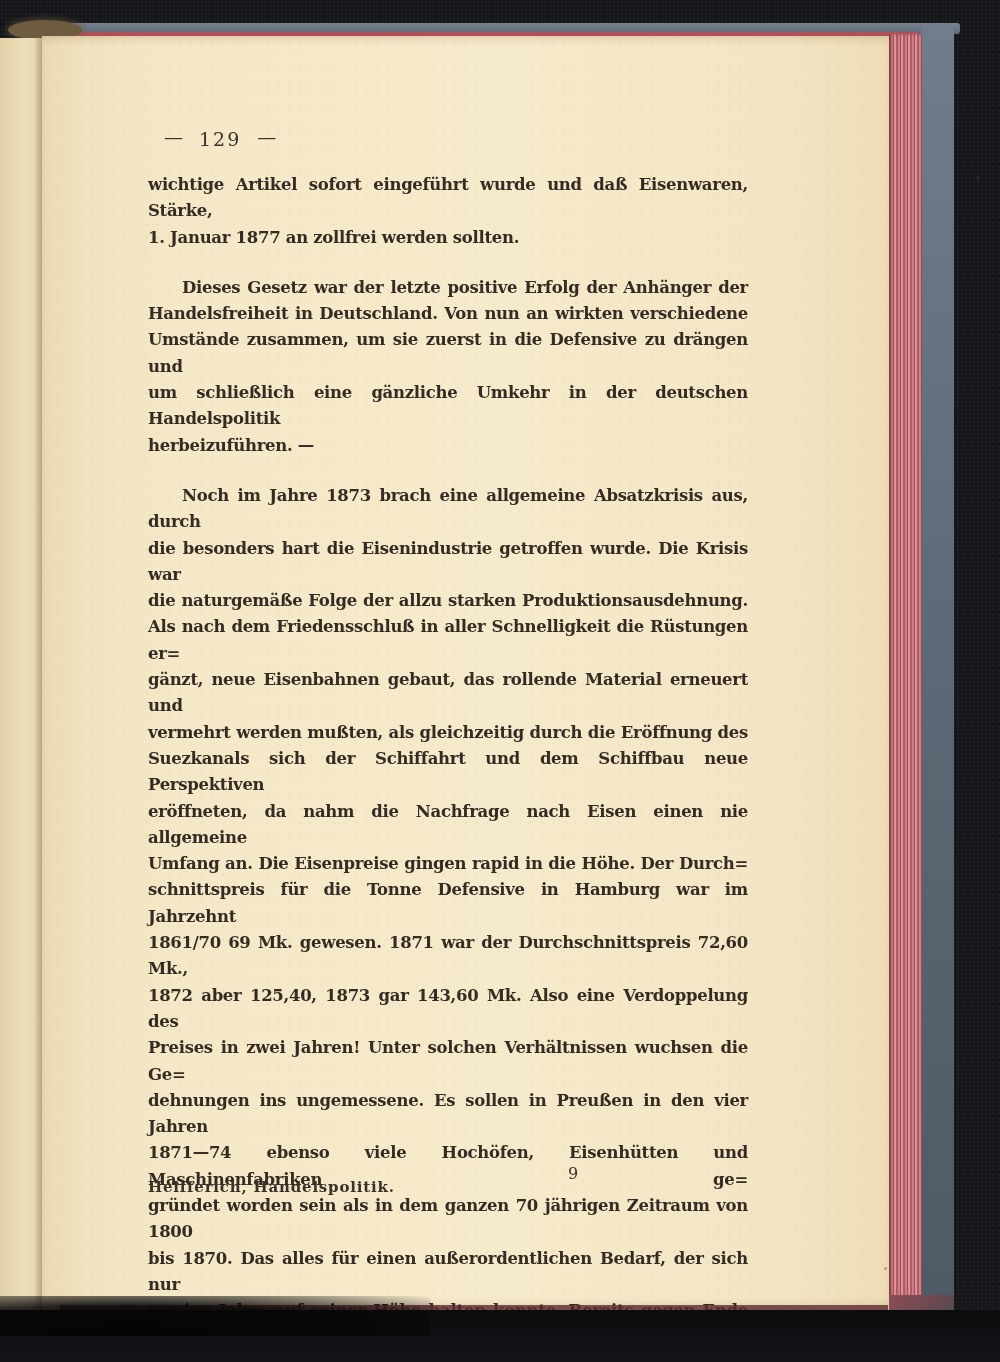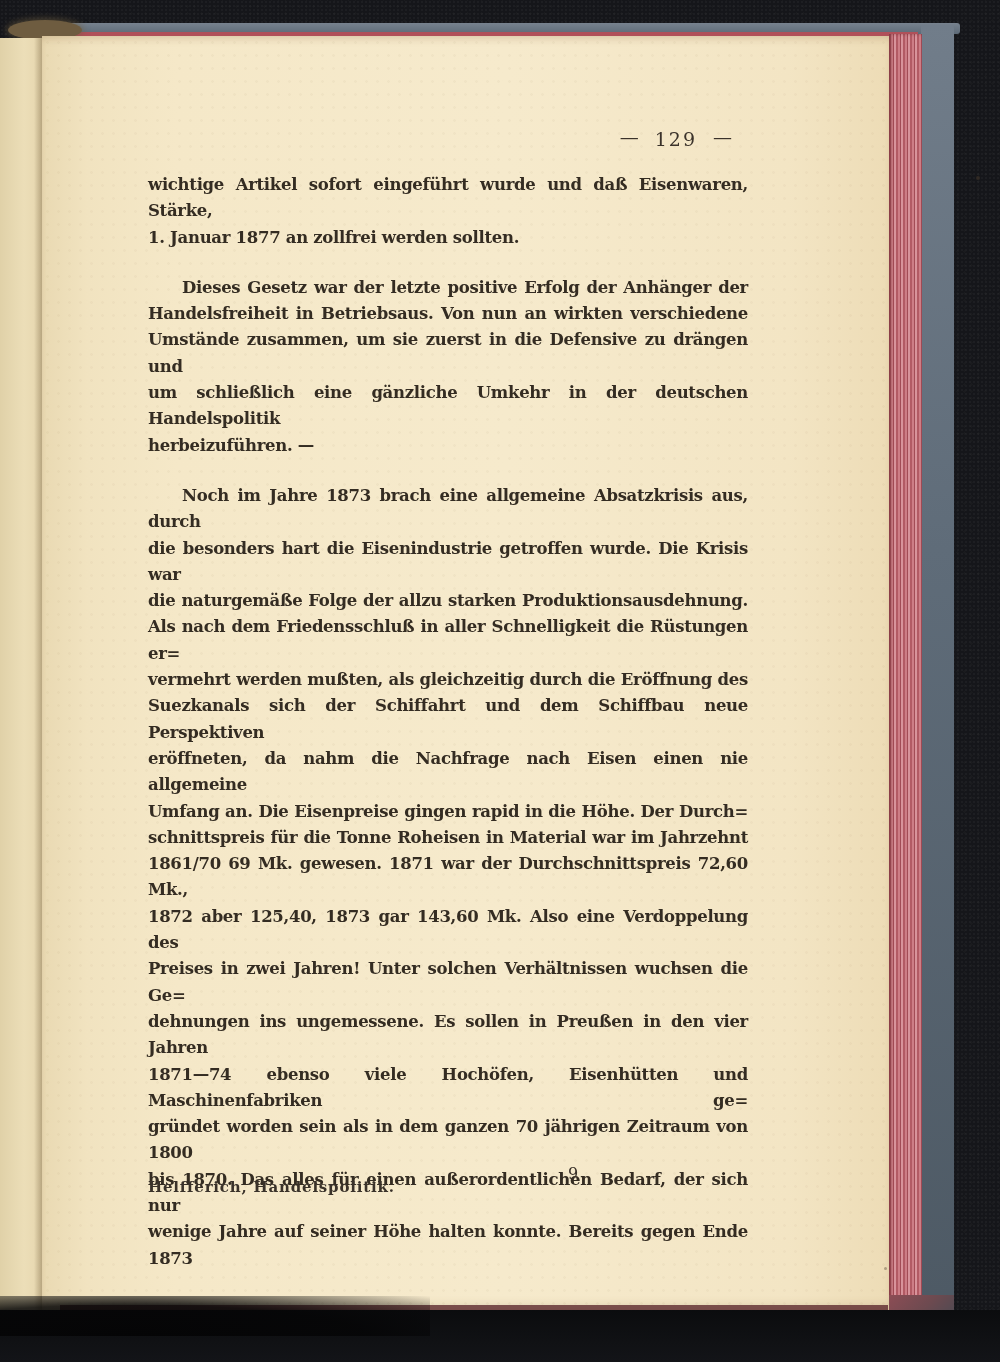--- a/index.html
+++ b/index.html
@@ -36,21 +36,21 @@
     background:linear-gradient(90deg,rgba(101,80,45,0) 0%,rgba(101,80,45,.45) 45%,rgba(120,95,60,.18) 65%,rgba(101,80,45,0) 100%);}
   
   .page{position:absolute;left:42px;top:36px;width:847px;height:1274px;
     background-image:
       radial-gradient(rgba(120,90,50,.045) 1px, transparent 1.5px),
       linear-gradient(90deg,#e9d9b2 0px,#f1e3c0 45px,#f5e8c8 135px,#f6eacc 55%,#f3e5c4 88%,#eddcb6 100%);
     background-size:11px 13px,100% 100%;
     box-shadow:inset 0 7px 9px -5px rgba(140,100,60,.28), inset 0 -10px 12px -8px rgba(120,85,50,.3);}
   .page-inner{position:absolute;left:106px;top:0;width:600px;height:100%;}
   
-  .header{position:absolute;top:92px;left:0;width:100%;text-align:right;
+  .header{position:absolute;top:92px;left:0;width:100%;text-align:left;
     font-size:19px;color:#3a322a;}
   .header .dash{display:inline-block;margin:0 16px;transform:translateY(-2px);}
   .header .num{display:inline-block;letter-spacing:2px;}
   
   .text-block{position:absolute;top:136px;left:0;width:600px;
     font-size:16.5px;font-weight:700;line-height:26.3px;color:#342c22;
     letter-spacing:-0.3px;}
   .line{text-align:justify;text-align-last:justify;text-justify:inter-word;white-space:normal;}
   .line.last{text-align-last:left;}
   .para.indent .line.first{text-indent:34px;margin-top:24px;}
@@ -91,35 +91,36 @@
         <span class="dash">—</span><span class="num">129</span><span class="dash">—</span>
       </div>
 
       <div class="text-block">
           <div class="para">
             <div class="line first">wichtige Artikel sofort eingeführt wurde und daß Eisenwaren, Stärke,</div>
             <div class="line last">1. Januar 1877 an zollfrei werden sollten.</div>
           </div>
           <div class="para indent">
             <div class="line first">Dieses Gesetz war der letzte positive Erfolg der Anhänger der</div>
-            <div class="line">Handelsfreiheit in Betriebsaus. Von nun an wirkten verschiedene</div>
+            <div class="line">Handelsfreiheit in Deutschland. Von nun an wirkten verschiedene</div>
             <div class="line">Umstände zusammen, um sie zuerst in die Defensive zu drängen und</div>
             <div class="line">um schließlich eine gänzliche Umkehr in der deutschen Handelspolitik</div>
             <div class="line last">herbeizuführen. —</div>
           </div>
           <div class="para indent">
             <div class="line first">Noch im Jahre 1873 brach eine allgemeine Absatzkrisis aus, durch</div>
             <div class="line">die besonders hart die Eisenindustrie getroffen wurde. Die Krisis war</div>
             <div class="line">die naturgemäße Folge der allzu starken Produktionsausdehnung.</div>
             <div class="line">Als nach dem Friedensschluß in aller Schnelligkeit die Rüstungen er=</div>
+            <div class="line">gänzt, neue Eisenbahnen gebaut, das rollende Material erneuert und</div>
             <div class="line">vermehrt werden mußten, als gleichzeitig durch die Eröffnung des</div>
             <div class="line">Suezkanals sich der Schiffahrt und dem Schiffbau neue Perspektiven</div>
             <div class="line">eröffneten, da nahm die Nachfrage nach Eisen einen nie allgemeine</div>
             <div class="line">Umfang an. Die Eisenpreise gingen rapid in die Höhe. Der Durch=</div>
-            <div class="line">schnittspreis für die Tonne Roheisen in Material war im Jahrzehnt</div>
+            <div class="line">schnittspreis für die Tonne Defensive in Hamburg war im Jahrzehnt</div>
             <div class="line">1861/70 69 Mk. gewesen. 1871 war der Durchschnittspreis 72,60 Mk.,</div>
             <div class="line">1872 aber 125,40, 1873 gar 143,60 Mk. Also eine Verdoppelung des</div>
             <div class="line">Preises in zwei Jahren! Unter solchen Verhältnissen wuchsen die Ge=</div>
             <div class="line">dehnungen ins ungemessene. Es sollen in Preußen in den vier Jahren</div>
             <div class="line">1871—74 ebenso viele Hochöfen, Eisenhütten und Maschinenfabriken ge=</div>
             <div class="line">gründet worden sein als in dem ganzen 70 jährigen Zeitraum von 1800</div>
             <div class="line">bis 1870. Das alles für einen außerordentlichen Bedarf, der sich nur</div>
             <div class="line">wenige Jahre auf seiner Höhe halten konnte. Bereits gegen Ende 1873</div>
           </div>
         </div>

